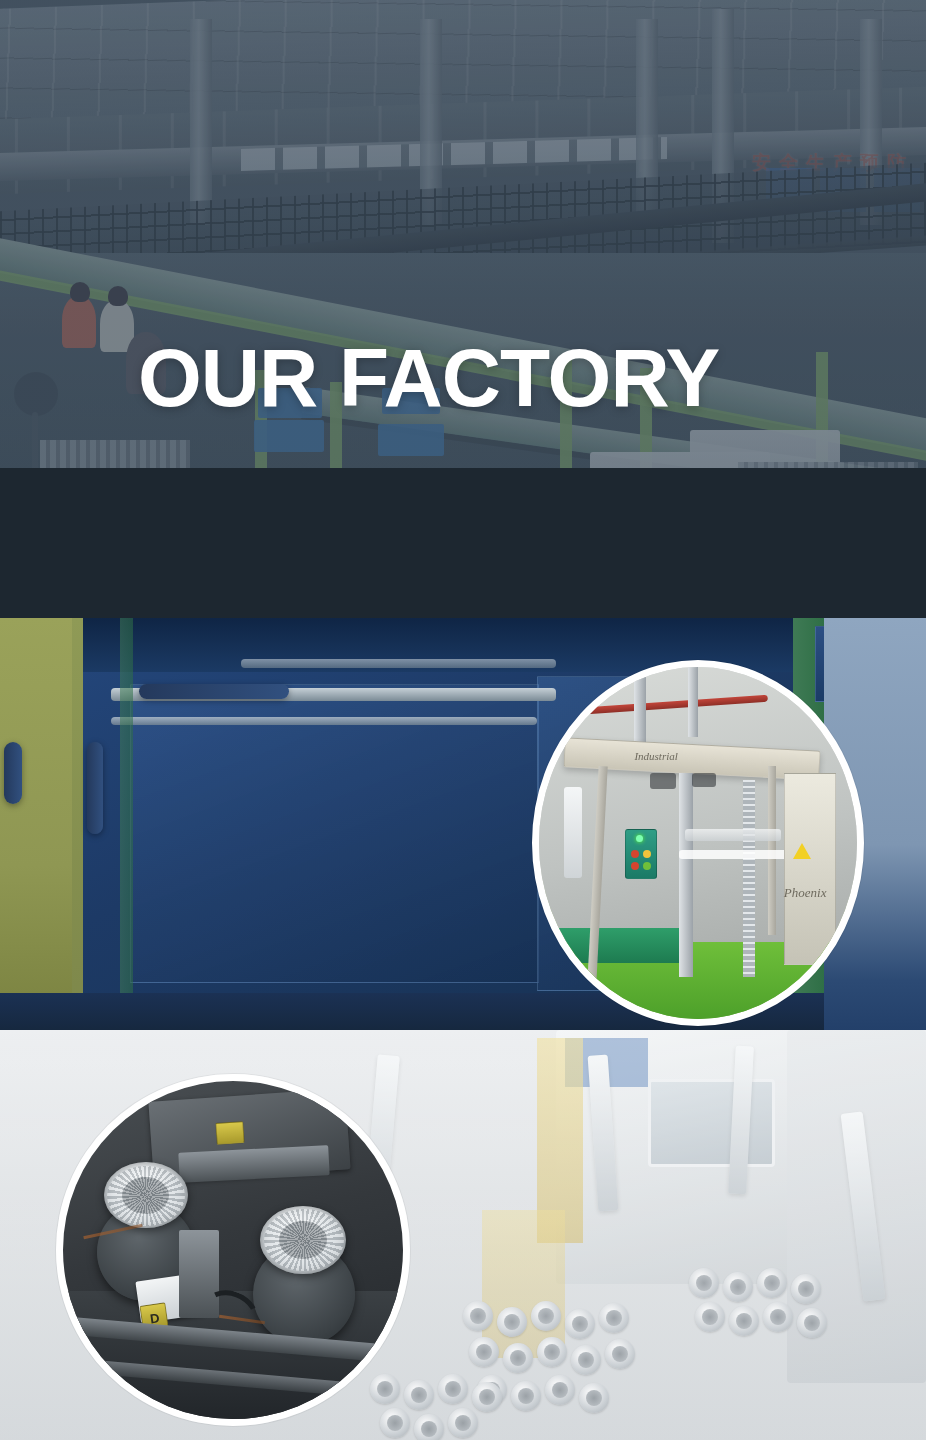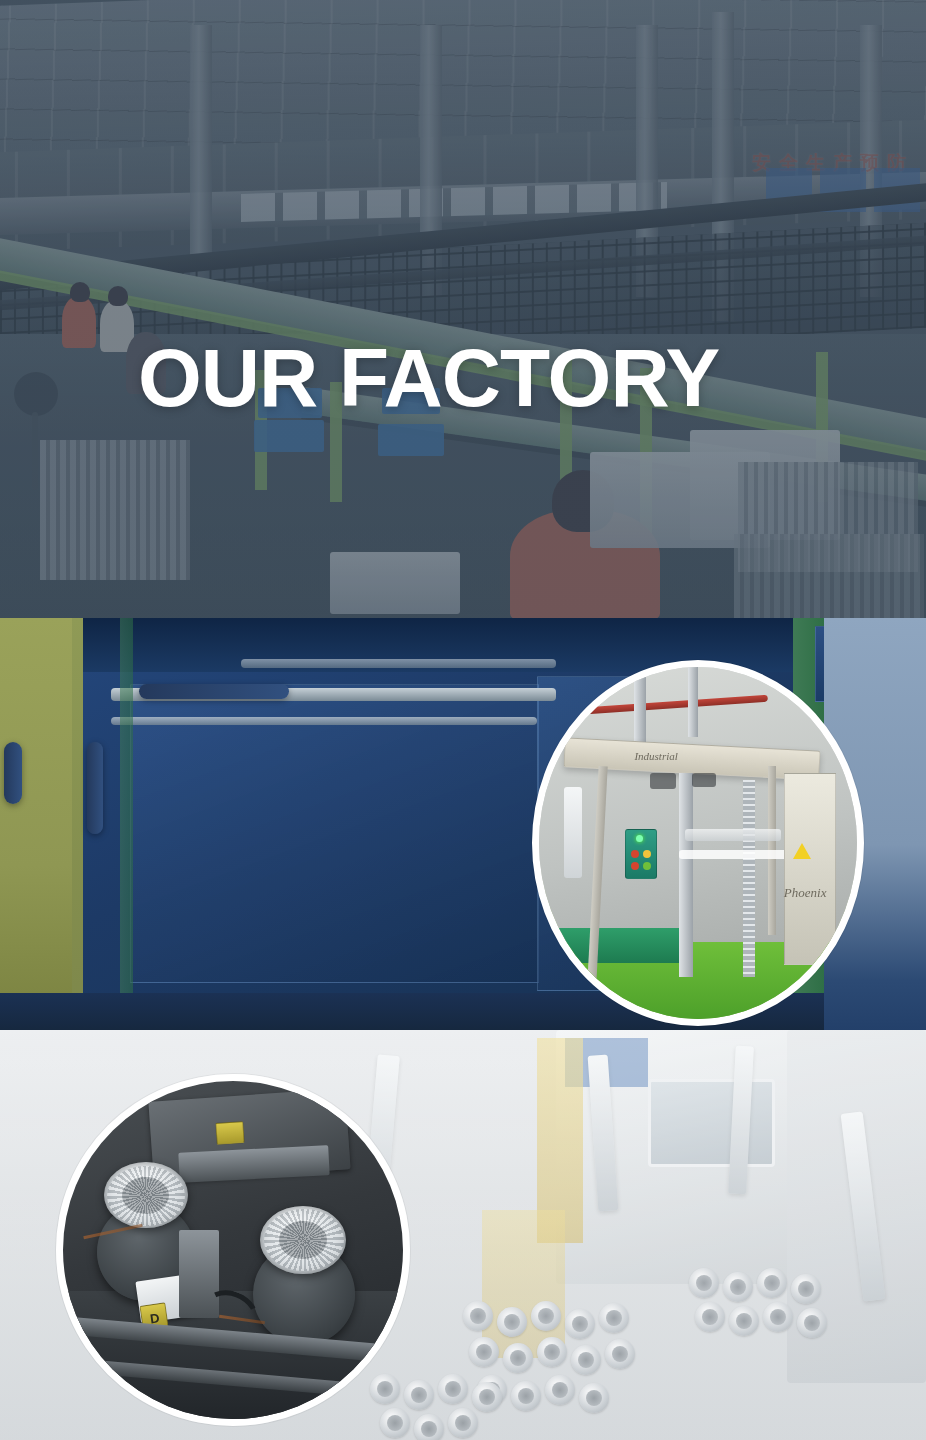--- a/index.html
+++ b/index.html
@@ -5,21 +5,21 @@
   html,body{margin:0;padding:0;background:#fff;}
   body{font-family:"Liberation Sans","DejaVu Sans",sans-serif;}
 
   #page{position:relative;width:926px;height:1440px;overflow:hidden;background:#1d2730;}
 
   
   .panel{position:absolute;left:0;width:926px;overflow:hidden;}
   .scene{position:absolute;inset:0;overflow:hidden;}
 
   
-  #panel-factory{top:0;height:618px;background:#3d4a55;}
+  #panel-factory{top:0;height:468px;background:#3d4a55;}
   .p1-ceiling{position:absolute;left:-4%;top:-2%;width:108%;height:36%;
       background:
         repeating-linear-gradient(92deg, rgba(255,255,255,.12) 0 2px, rgba(255,255,255,0) 2px 46px),
         repeating-linear-gradient(3deg, rgba(0,0,0,.25) 0 1px, rgba(0,0,0,0) 1px 30px),
         linear-gradient(180deg,#6f7b86 0%,#59656f 55%,#48545e 100%);
       transform:skewY(-2.2deg);}
   .p1-ceiling2{position:absolute;left:-4%;top:22%;width:108%;height:16%;
       background:
         repeating-linear-gradient(90deg, rgba(255,255,255,.1) 0 3px, rgba(255,255,255,0) 3px 52px),
         linear-gradient(180deg,#5a666f,#3f4a53);

